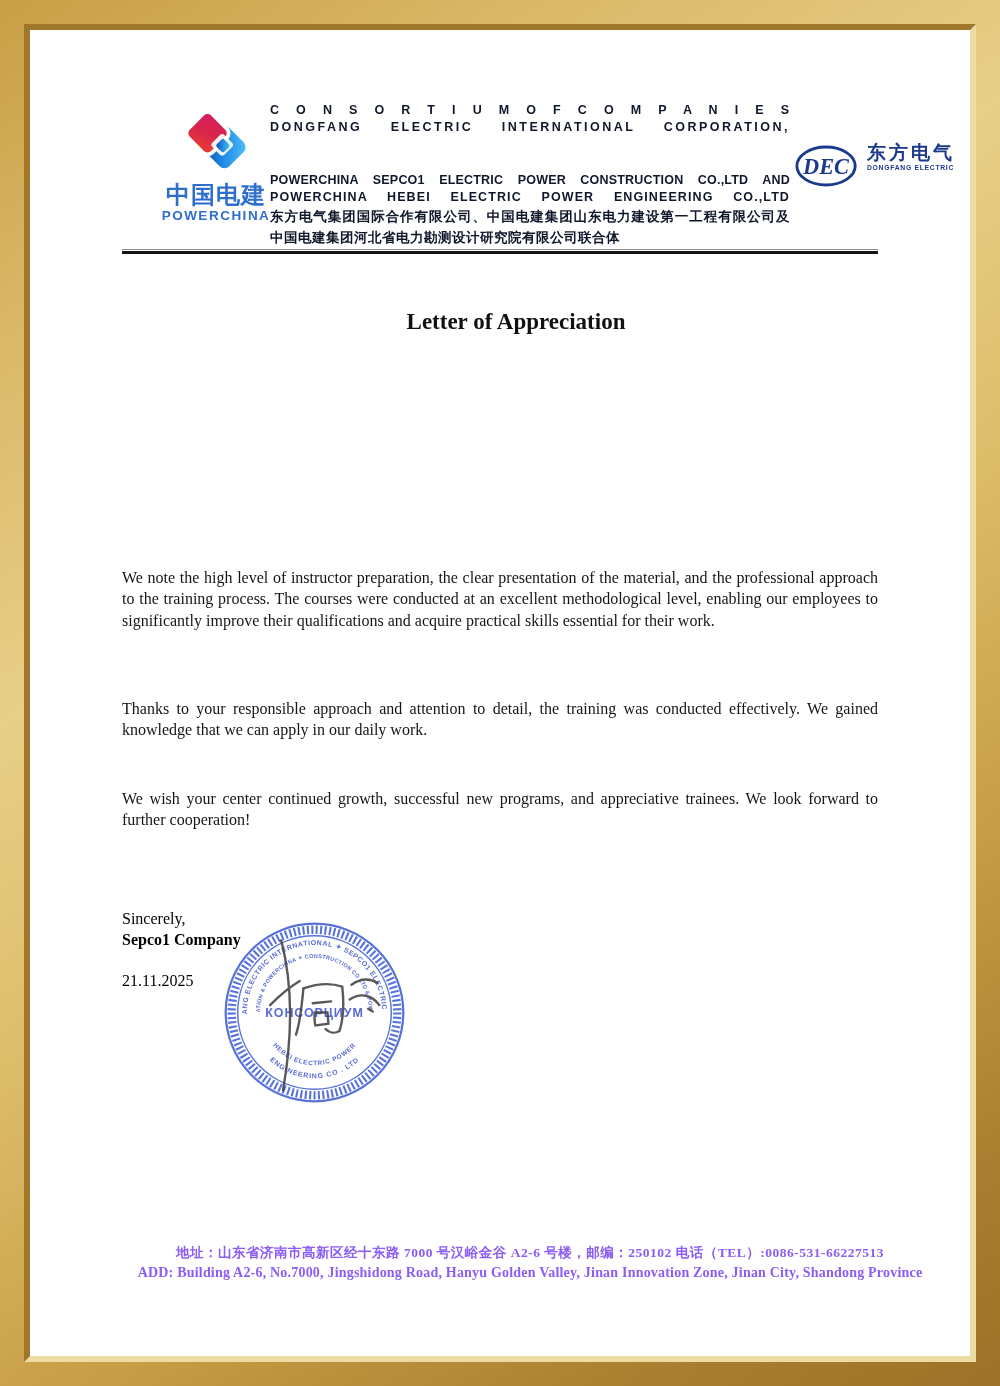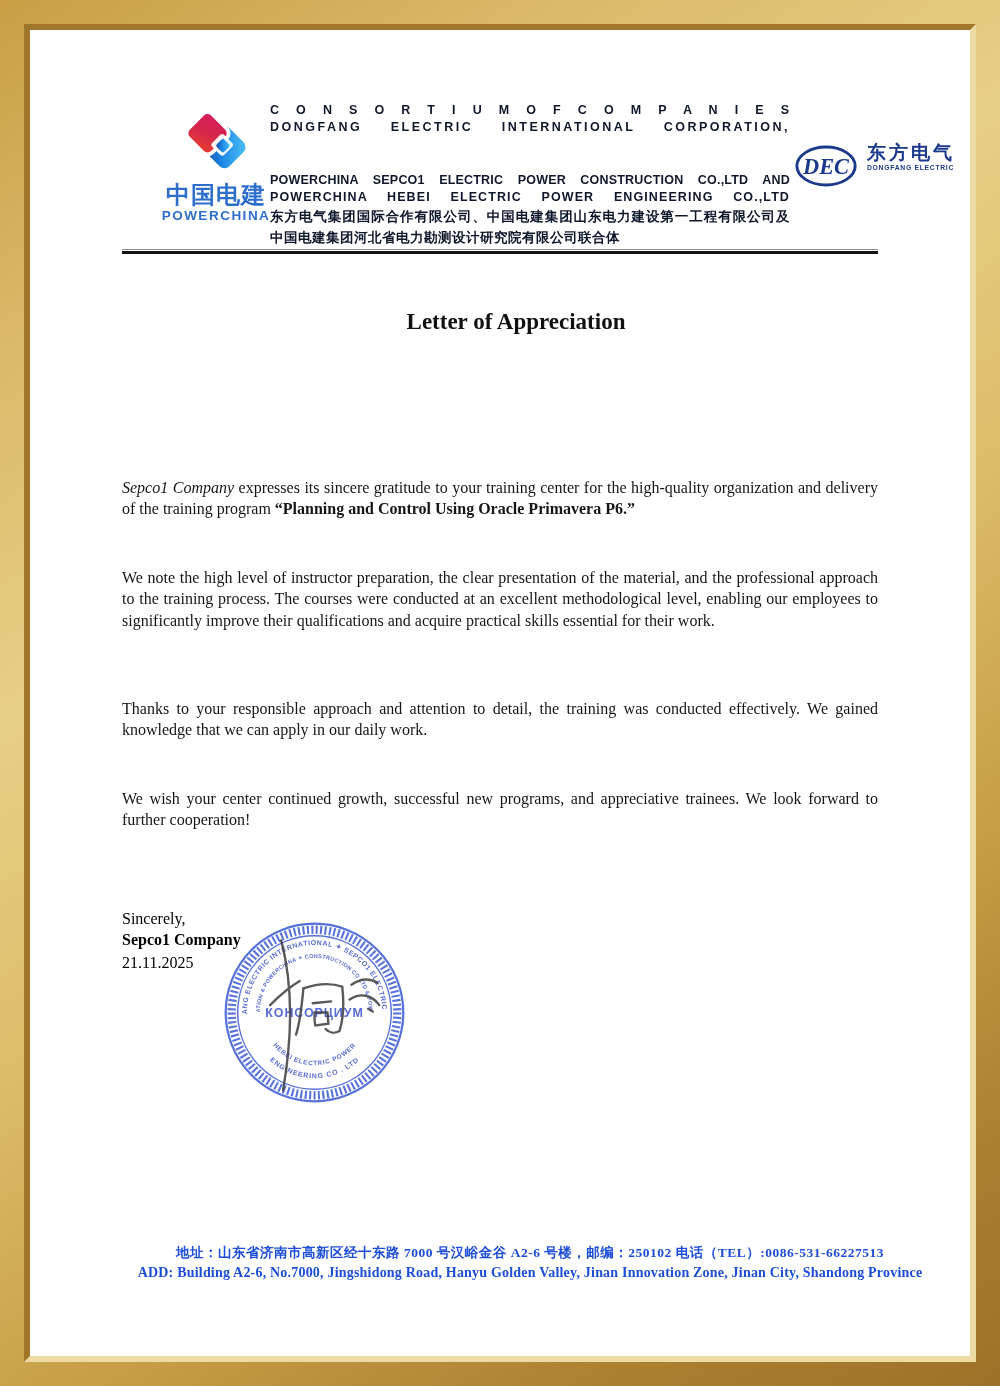--- a/index.html
+++ b/index.html
@@ -45,25 +45,25 @@
     text-align:center;font-size:23px;font-weight:bold;color:#111;}
   
   .para{position:absolute;left:92px;width:756px;margin:0;
     font-size:16px;line-height:21.3px;color:#151515;text-align:justify;}
   .p1{top:356px;} .p2{top:447px;} .p3{top:537px;} .p4{top:668px;} .p5{top:758px;}
   .para em{font-style:italic;}
   .para strong{font-weight:bold;}
   
   .sig{position:absolute;left:92px;top:878px;font-size:16px;line-height:21px;color:#000000;}
   .sig-co{font-weight:bold;}
-  .sig-date{margin-top:2px;}
+  .sig-date{margin-top:20px;}
   .stamp{position:absolute;left:192px;top:890px;width:185px;height:185px;}
   
   .footer{position:absolute;left:90px;top:1213px;width:820px;text-align:center;
-    font-weight:bold;color:#1d4ed8;}
+    font-weight:bold;color:#8b5cf6;}
   .f-cn{font-size:13.5px;line-height:20px;letter-spacing:.5px;}
   .f-en{font-size:14px;line-height:20px;letter-spacing:.2px;}
 </style>
 </head>
 <body>
 
 <div class="frame">
   <div class="page">
 
     <div class="pc-logo">
@@ -105,21 +105,20 @@
       </svg>
       <div class="dec-right">
         <div class="dec-cn">东方电气</div>
         <div class="dec-en">DONGFANG ELECTRIC</div>
       </div>
     </div>
 
     <div class="rule"></div>
     <h1 class="title">Letter of Appreciation</h1>
 
-    <p class="para p2"><em>Sepco1 Company</em><span> expresses its sincere gratitude to your training center for the high-quality organization and delivery of the training program </span><strong>“Planning and Control Using Oracle Primavera P6.”</strong></p>
     <p class="para p3">We note the high level of instructor preparation, the clear presentation of the material, and the professional approach to the training process. The courses were conducted at an excellent methodological level, enabling our employees to significantly improve their qualifications and acquire practical skills essential for their work.</p>
     <p class="para p4">Thanks to your responsible approach and attention to detail, the training was conducted effectively. We gained knowledge that we can apply in our daily work.</p>
     <p class="para p5">We wish your center continued growth, successful new programs, and appreciative trainees. We look forward to further cooperation!</p>
 
     <div class="sig">
       <div>Sincerely,</div>
       <div class="sig-co">Sepco1 Company</div>
       <div class="sig-date">21.11.2025</div>
     </div>
 

